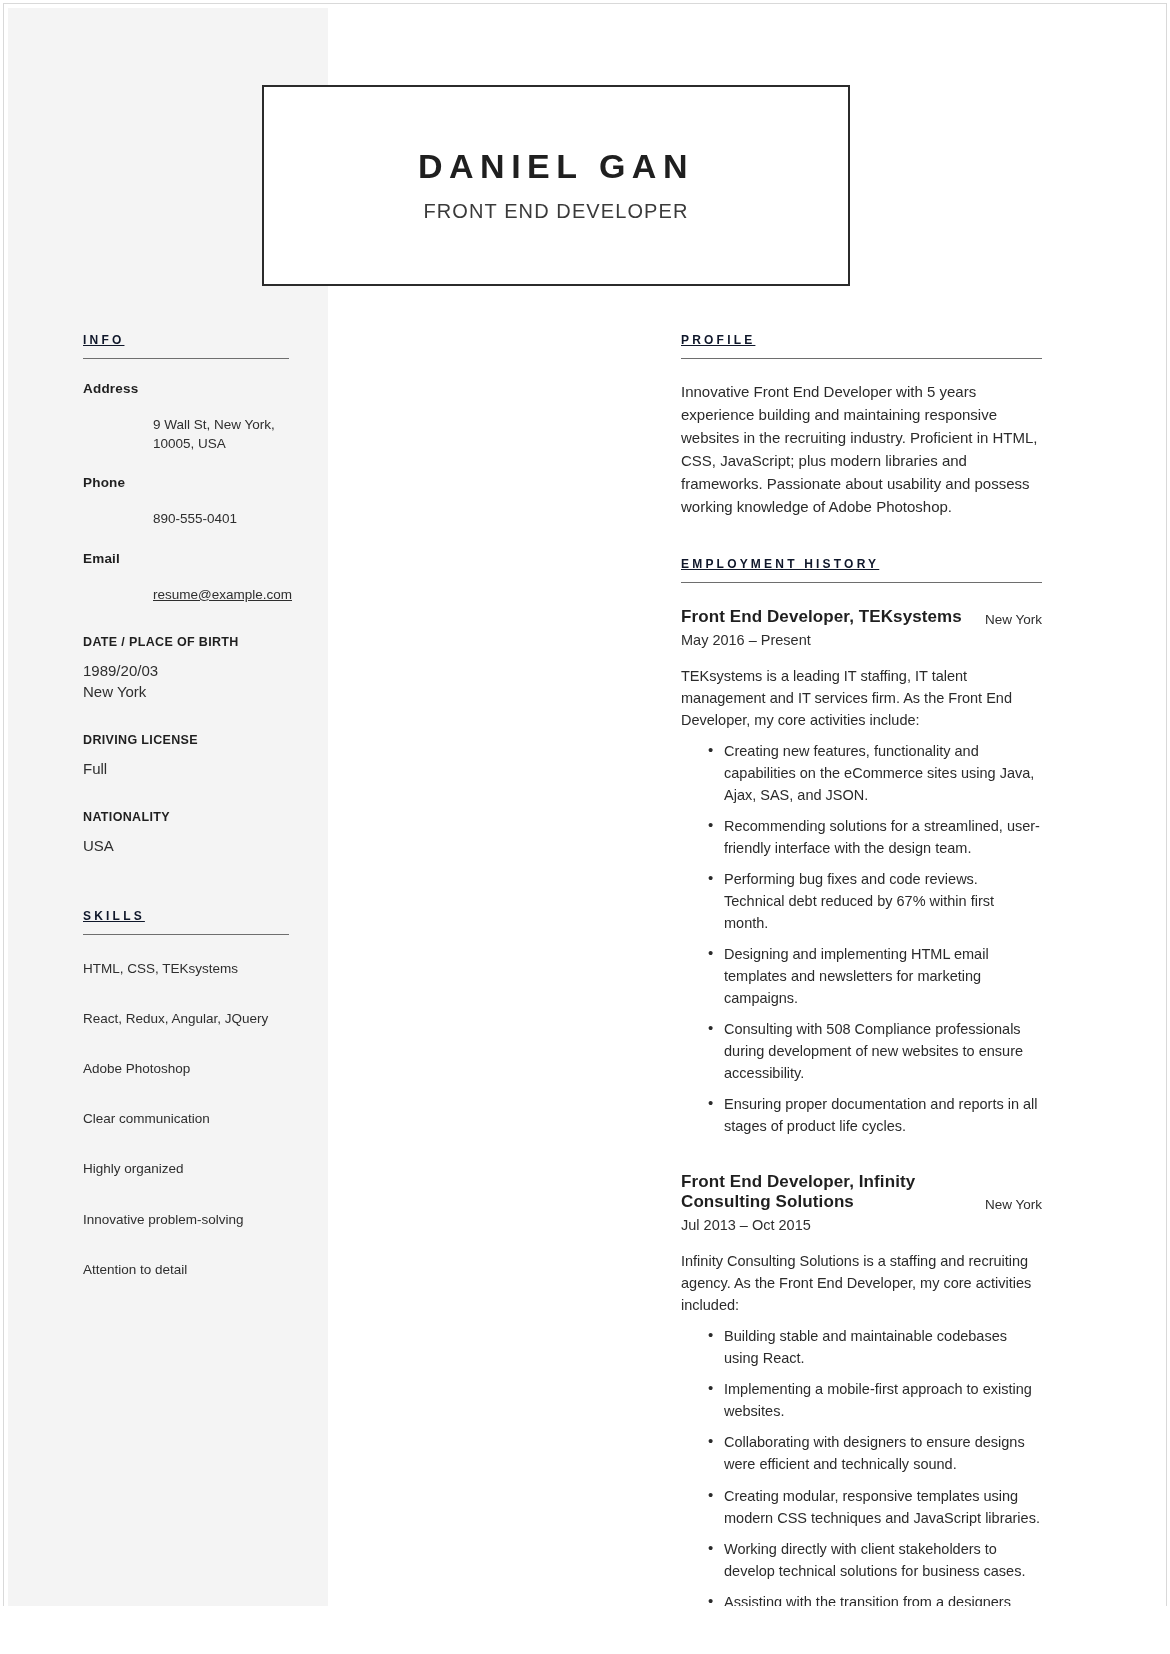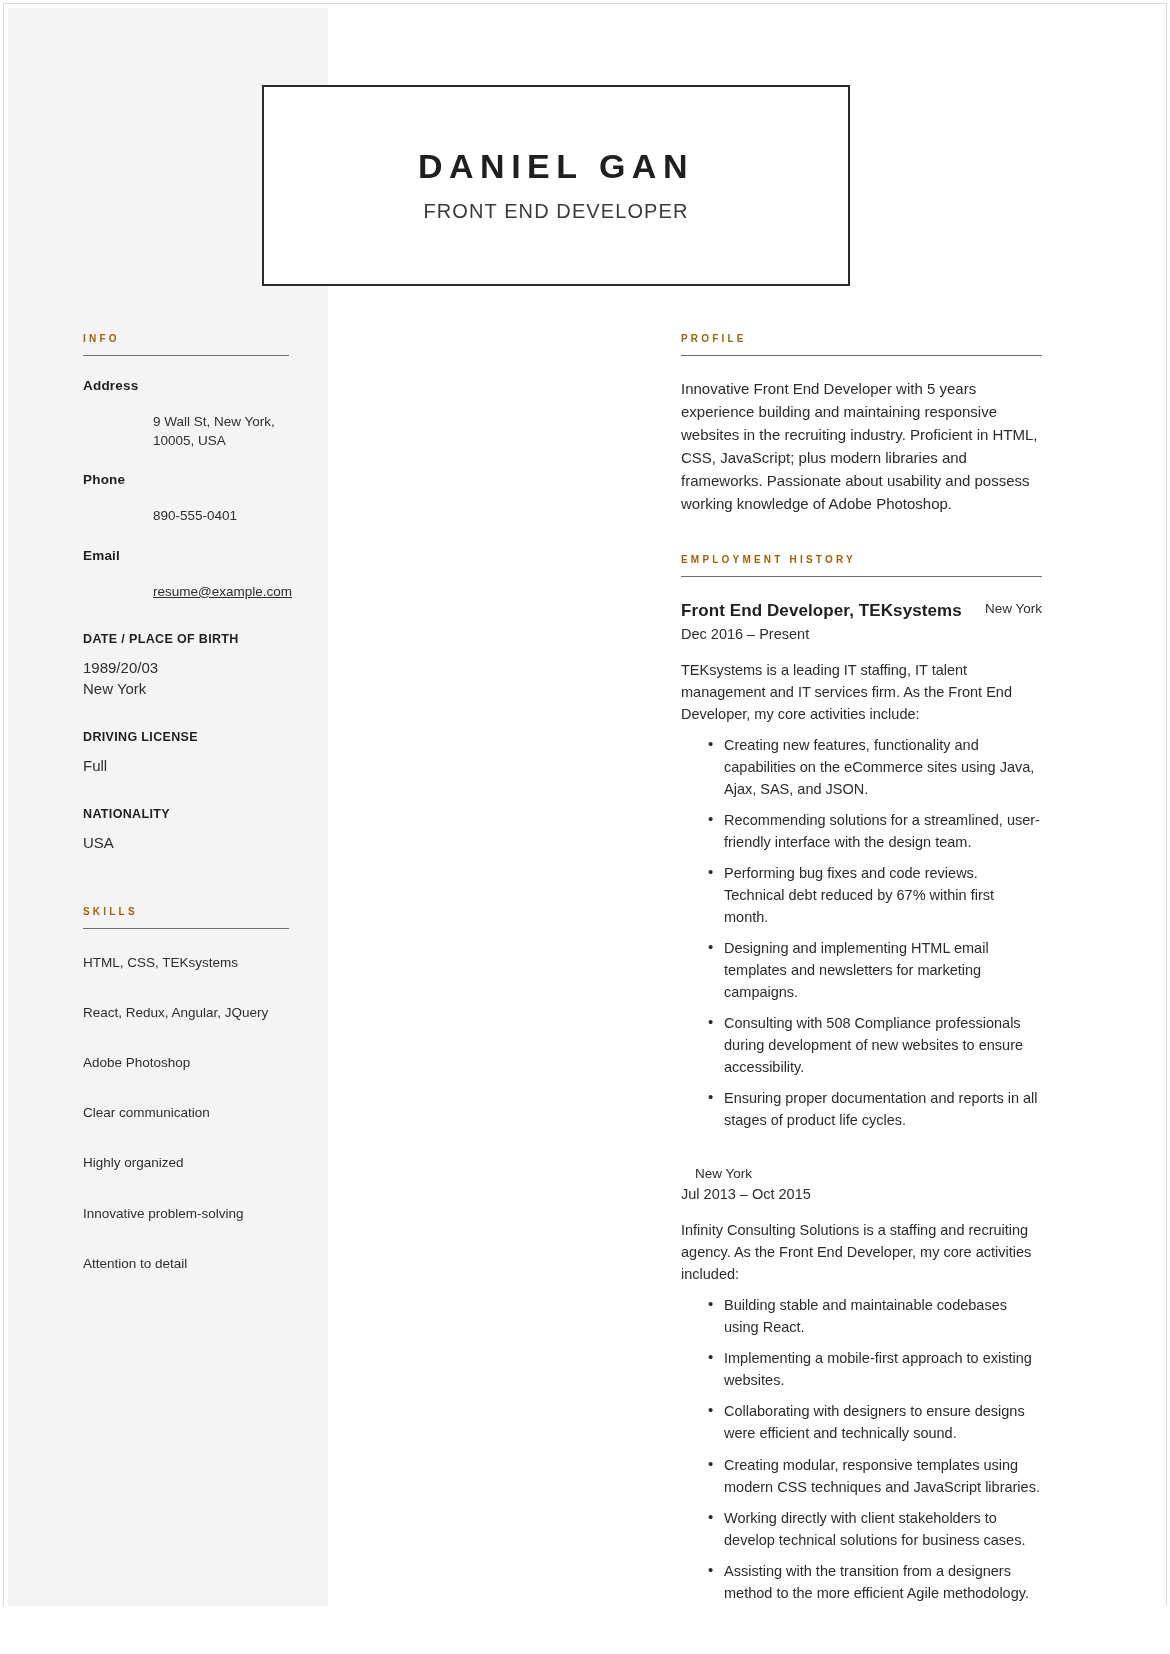--- a/index.html
+++ b/index.html
@@ -85,25 +85,26 @@
     padding: 33px 36px 0 75px;
   }
   #main {
     flex: 1 1 auto;
     background: #ffffff;
     padding: 33px 120px 0 353px;
   }
 
   
   .sec-head {
-    font-size: 10px;
+    font-size: 12px;
     font-weight: 700;
     letter-spacing: 3.2px;
-    color: #a16207;
+    color: #0f172a;
     text-transform: uppercase;
+    text-decoration: underline;
   }
   .sec-rule {
     border: 0;
     border-top: 1.5px solid #6e6e6e;
     margin-top: 11px;
   }
   .sidebar .sec-rule { width: 206px; }
 
   
   .kv-row {
@@ -152,21 +153,21 @@
   #profile-text {
     margin-top: 22px;
     font-size: 15px;
     line-height: 1.53;
     color: #2b2b2b;
   }
   #employment-head { margin-top: 38px; }
   .job { margin-top: 24px; }
   .job-topline {
     display: flex;
-    align-items: flex-start;
+    align-items: flex-end;
     justify-content: space-between;
   }
   .job-title {
     font-size: 17px;
     font-weight: 700;
     color: #1f1f1f;
     letter-spacing: 0.1px;
   }
   .job-location {
     font-size: 13.5px;
@@ -288,34 +289,35 @@
 
         <div>
           <div id="employment-head" class="sec-head">EMPLOYMENT HISTORY</div>
           <hr class="sec-rule">
 
           <div class="job" id="job-1">
             <div class="job-topline">
               <div class="job-title">Front End Developer, TEKsystems</div>
               <div class="job-location">New York</div>
             </div>
-            <div class="job-dates">Dec 2016 – Present</div>
+            <div class="job-dates">May 2016 – Present</div>
             <p class="job-desc">TEKsystems is a leading IT staffing, IT talent management and IT services firm. As the Front End Developer, my core activities include:</p>
             <ul class="job-bullets">
               <li>Creating new features, functionality and capabilities on the eCommerce sites using Java, Ajax, SAS, and JSON.</li>
               <li>Recommending solutions for a streamlined, user-friendly interface with the design team.</li>
               <li>Performing bug fixes and code reviews. Technical debt reduced by 67% within first month.</li>
               <li>Designing and implementing HTML email templates and newsletters for marketing campaigns.</li>
               <li>Consulting with 508 Compliance professionals during development of new websites to ensure accessibility.</li>
               <li>Ensuring proper documentation and reports in all stages of product life cycles.</li>
             </ul>
           </div>
 
           <div class="job" id="job-2">
             <div class="job-topline">
+              <div class="job-title">Front End Developer, Infinity Consulting Solutions</div>
               <div class="job-location">New York</div>
             </div>
             <div class="job-dates">Jul 2013 – Oct 2015</div>
             <p class="job-desc">Infinity Consulting Solutions is a staffing and recruiting agency. As the Front End Developer, my core activities included:</p>
             <ul class="job-bullets">
               <li>Building stable and maintainable codebases using React.</li>
               <li>Implementing a mobile-first approach to existing websites.</li>
               <li>Collaborating with designers to ensure designs were efficient and technically sound.</li>
               <li>Creating modular, responsive templates using modern CSS techniques and JavaScript libraries.</li>
               <li>Working directly with client stakeholders to develop technical solutions for business cases.</li>

